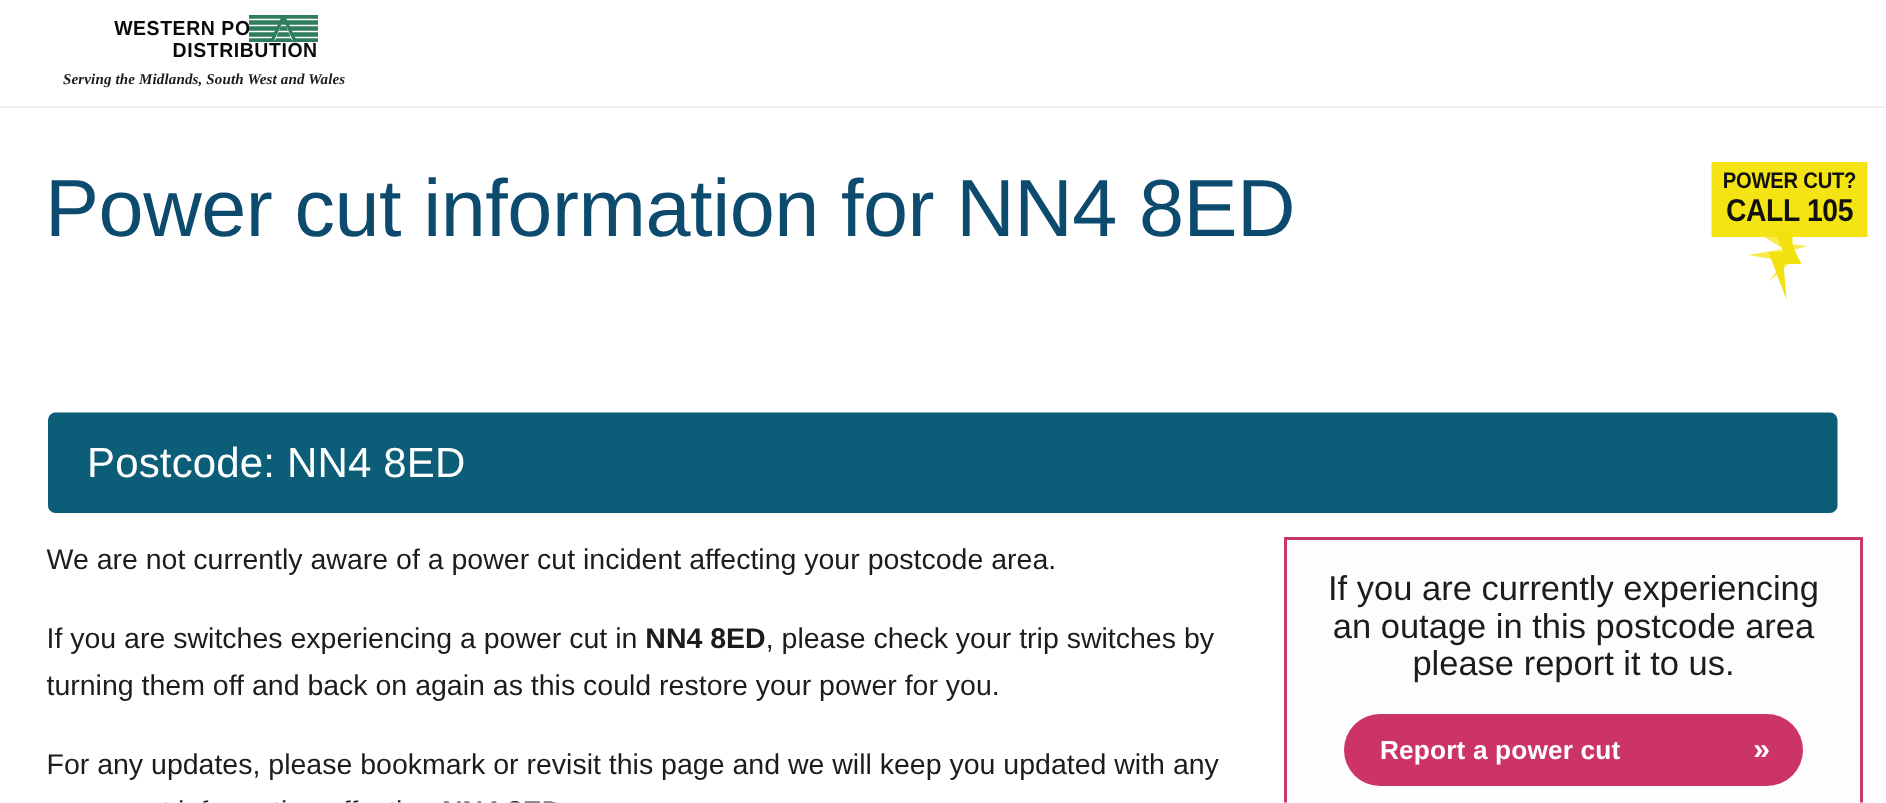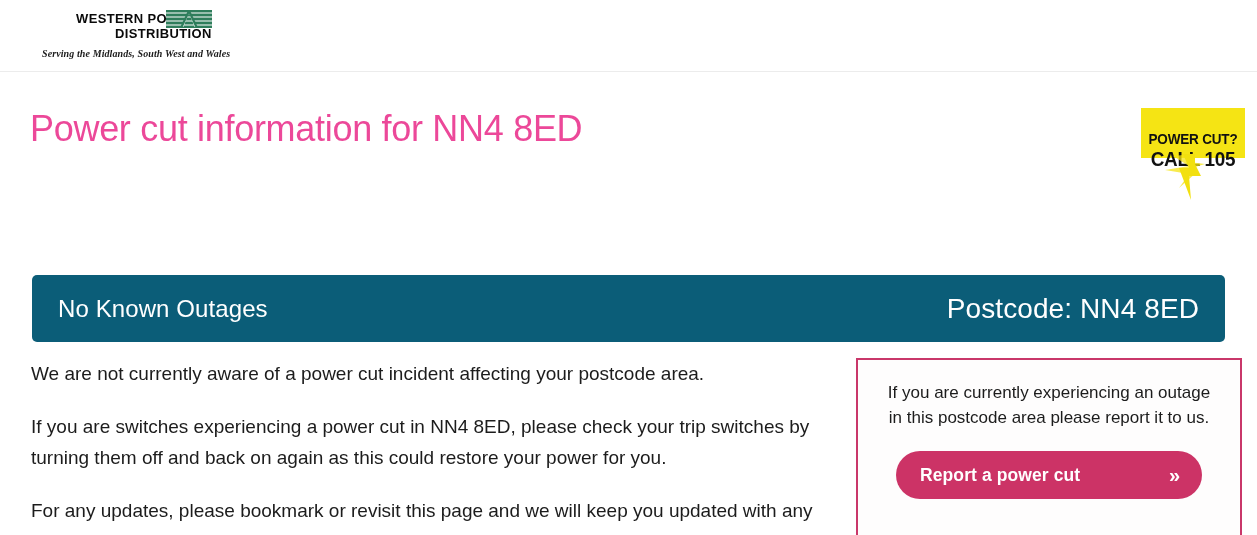--- a/index.html
+++ b/index.html
@@ -74,44 +74,44 @@
   .page {
     position: relative;
     padding: 0 32px;
   }
 
   .page-title {
     position: absolute;
     left: 30px;
     top: 36px;
     margin: 0;
-    font-size: 36px;
+    font-size: 54px;
     font-weight: normal;
-    color: #ec4899;
+    color: #0c4a6e;
     letter-spacing: -0.3px;
     white-space: nowrap;
   }
 
   
   .call105 {
     position: absolute;
     right: 12px;
     top: 36px;
     width: 104px;
     height: 92px;
   }
   .call105-bubble {
     position: absolute;
     left: 0;
     top: 0;
     width: 104px;
     height: 50px;
     background: #f5e414;
     box-sizing: border-box;
-    padding: 22px 0 0 0;
+    padding: 4px 0 0 0;
     text-align: center;
   }
   .call105-l1 {
     font-family: "Liberation Sans", sans-serif;
     font-weight: bold;
     font-size: 15px;
     color: #111111;
     line-height: 17px;
     letter-spacing: -0.2px;
     transform: scaleX(0.9);
@@ -175,37 +175,37 @@
     width: 790px;
   }
   .para {
     margin: 0 0 22px 0;
     font-size: 19px;
     line-height: 31px;
     color: #1c1c1c;
     font-weight: normal;
   }
   .para:last-child { margin-bottom: 0; }
-  .para b { font-weight: normal; }
+  .para b { font-weight: bold; }
 
   
   .report-box {
     position: absolute;
     left: 856px;
     top: 0px;
     width: 386px;
     height: 188px;
     border: 2px solid #c9376a;
     background: #fefdfd;
     box-sizing: border-box;
     padding: 20px 22px 0 22px;
     text-align: center;
   }
   .report-text {
-    font-size: 17px;
+    font-size: 23px;
     line-height: 25px;
     color: #1c1c1c;
     margin: 0;
   }
   .report-btn {
     margin: 21px auto 0 auto;
     width: 306px;
     height: 48px;
     background: #cc3366;
     border: none;
@@ -266,21 +266,20 @@
     </div>
     <div class="call105-bolt">
       <svg width="70" height="46" viewBox="0 0 70 46" xmlns="http://www.w3.org/2000/svg">
         <path d="M34 0 L14 2 L30 12 L6 16 L30 20 L20 34 L38 18 L26 16 L46 10 L30 8 Z" fill="#f5e414" opacity="0.75"></path>
         <path d="M36 0 L24 0 L30 14 L20 14 L32 46 L30 22 L42 22 L36 10 Z" fill="#f2e00f"></path>
       </svg>
     </div>
   </div>
 
   <div class="status-banner">
-    <div class="status-text">No Known Outages</div>
     <div class="postcode-text">Postcode: NN4 8ED</div>
   </div>
 
   <div class="content">
 
     <div class="col-left">
       <p class="para">
         <span>We are not currently aware of a power cut incident affecting your postcode area.</span>
       </p>
       <p class="para">

